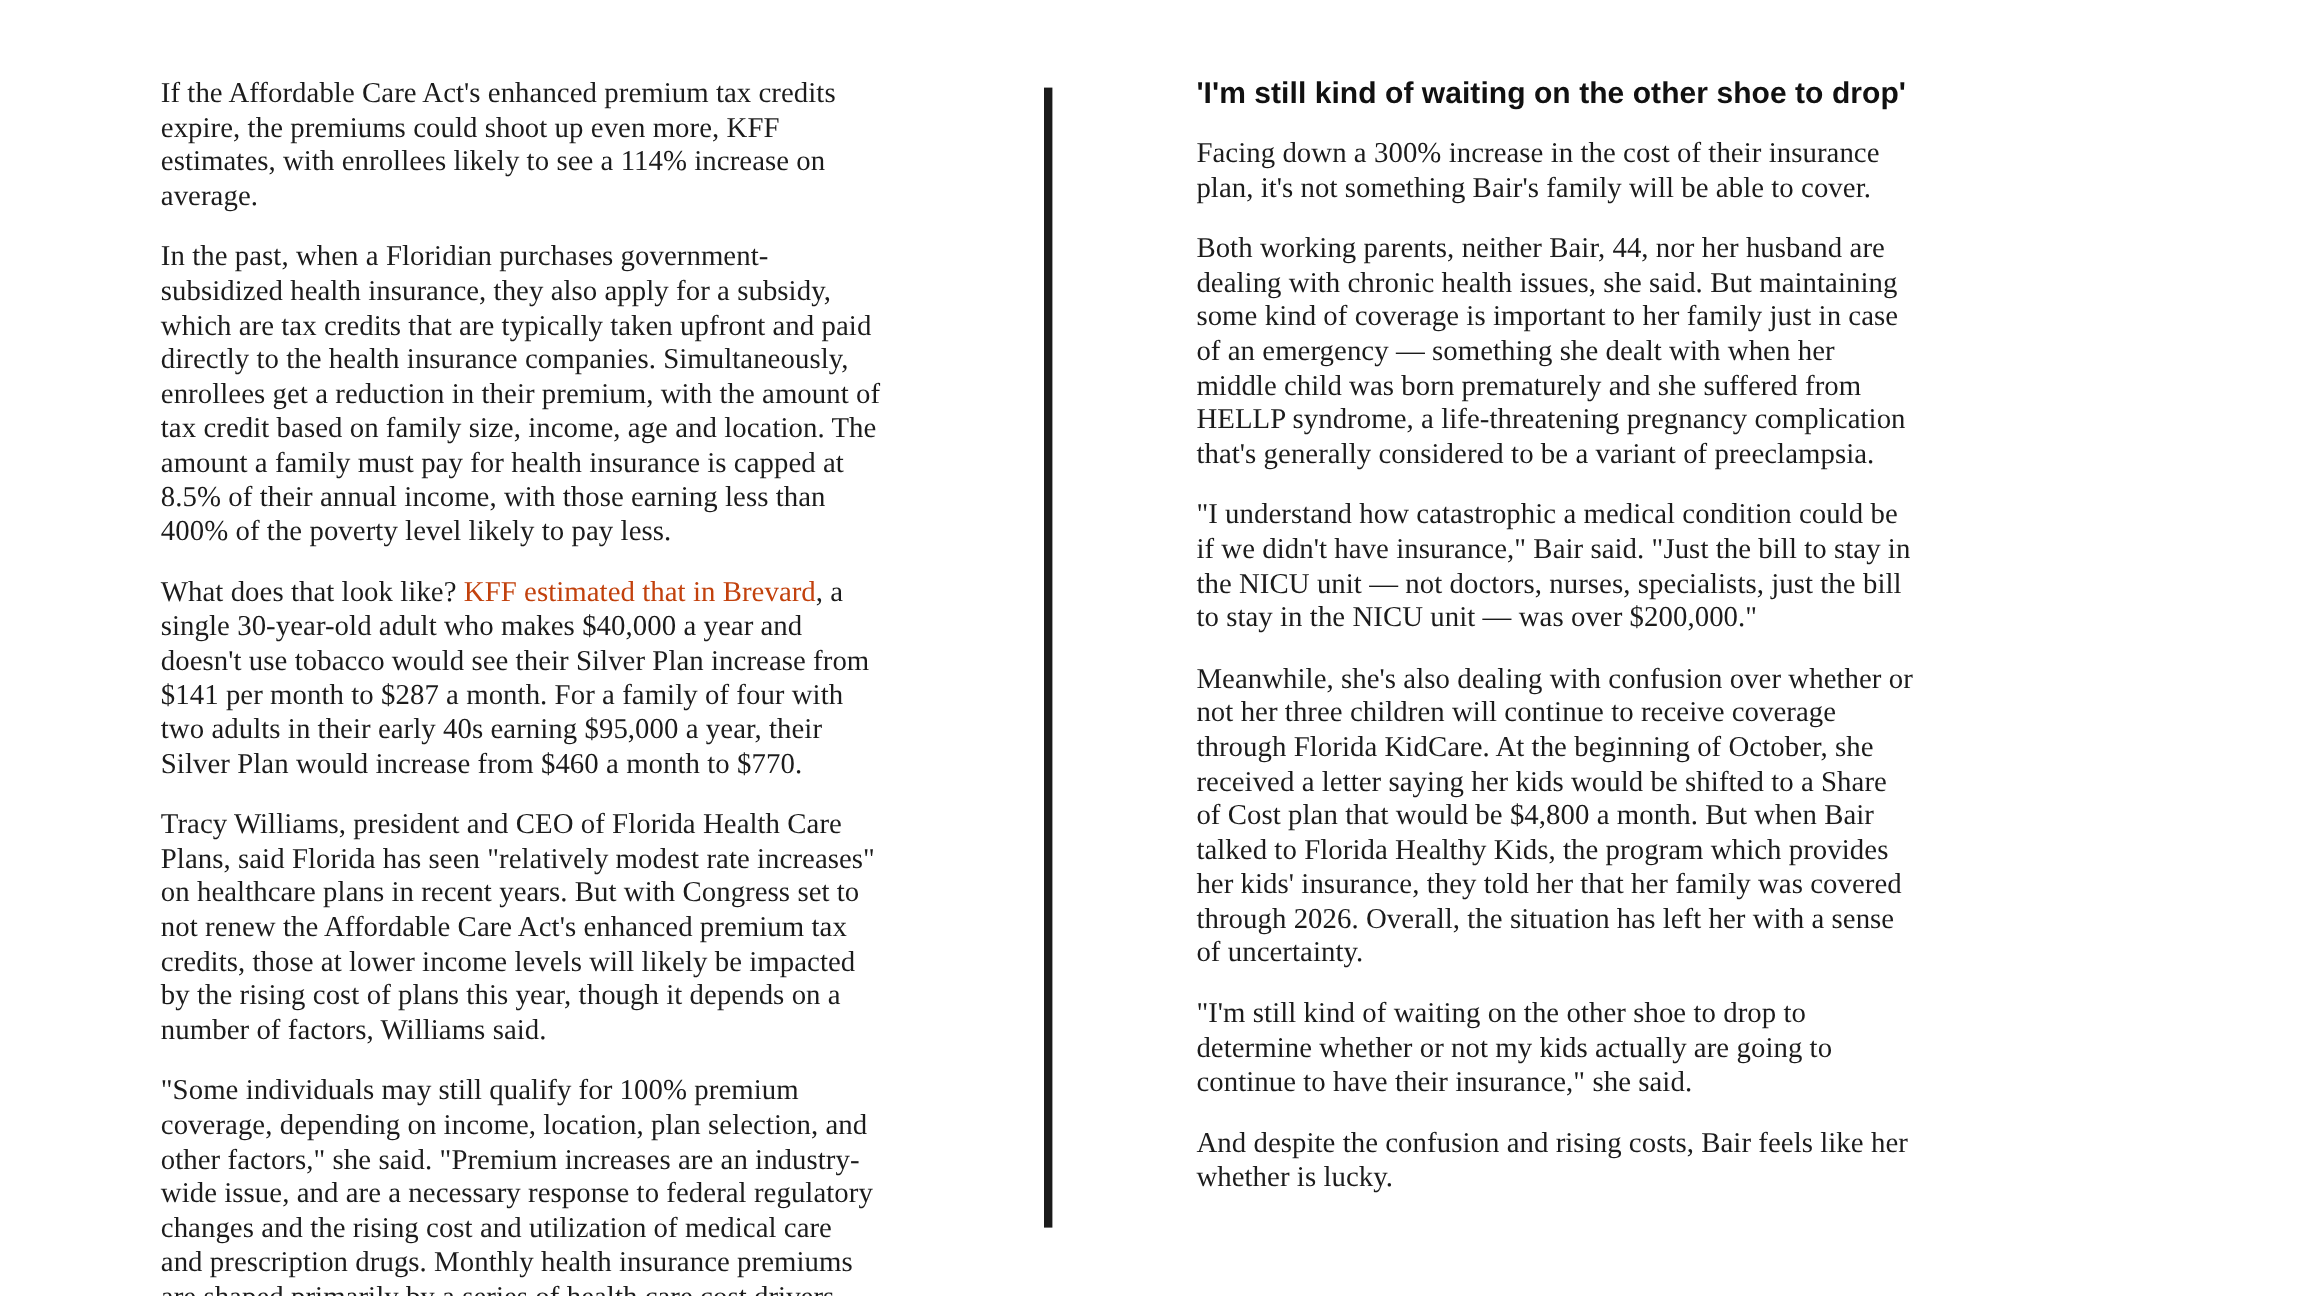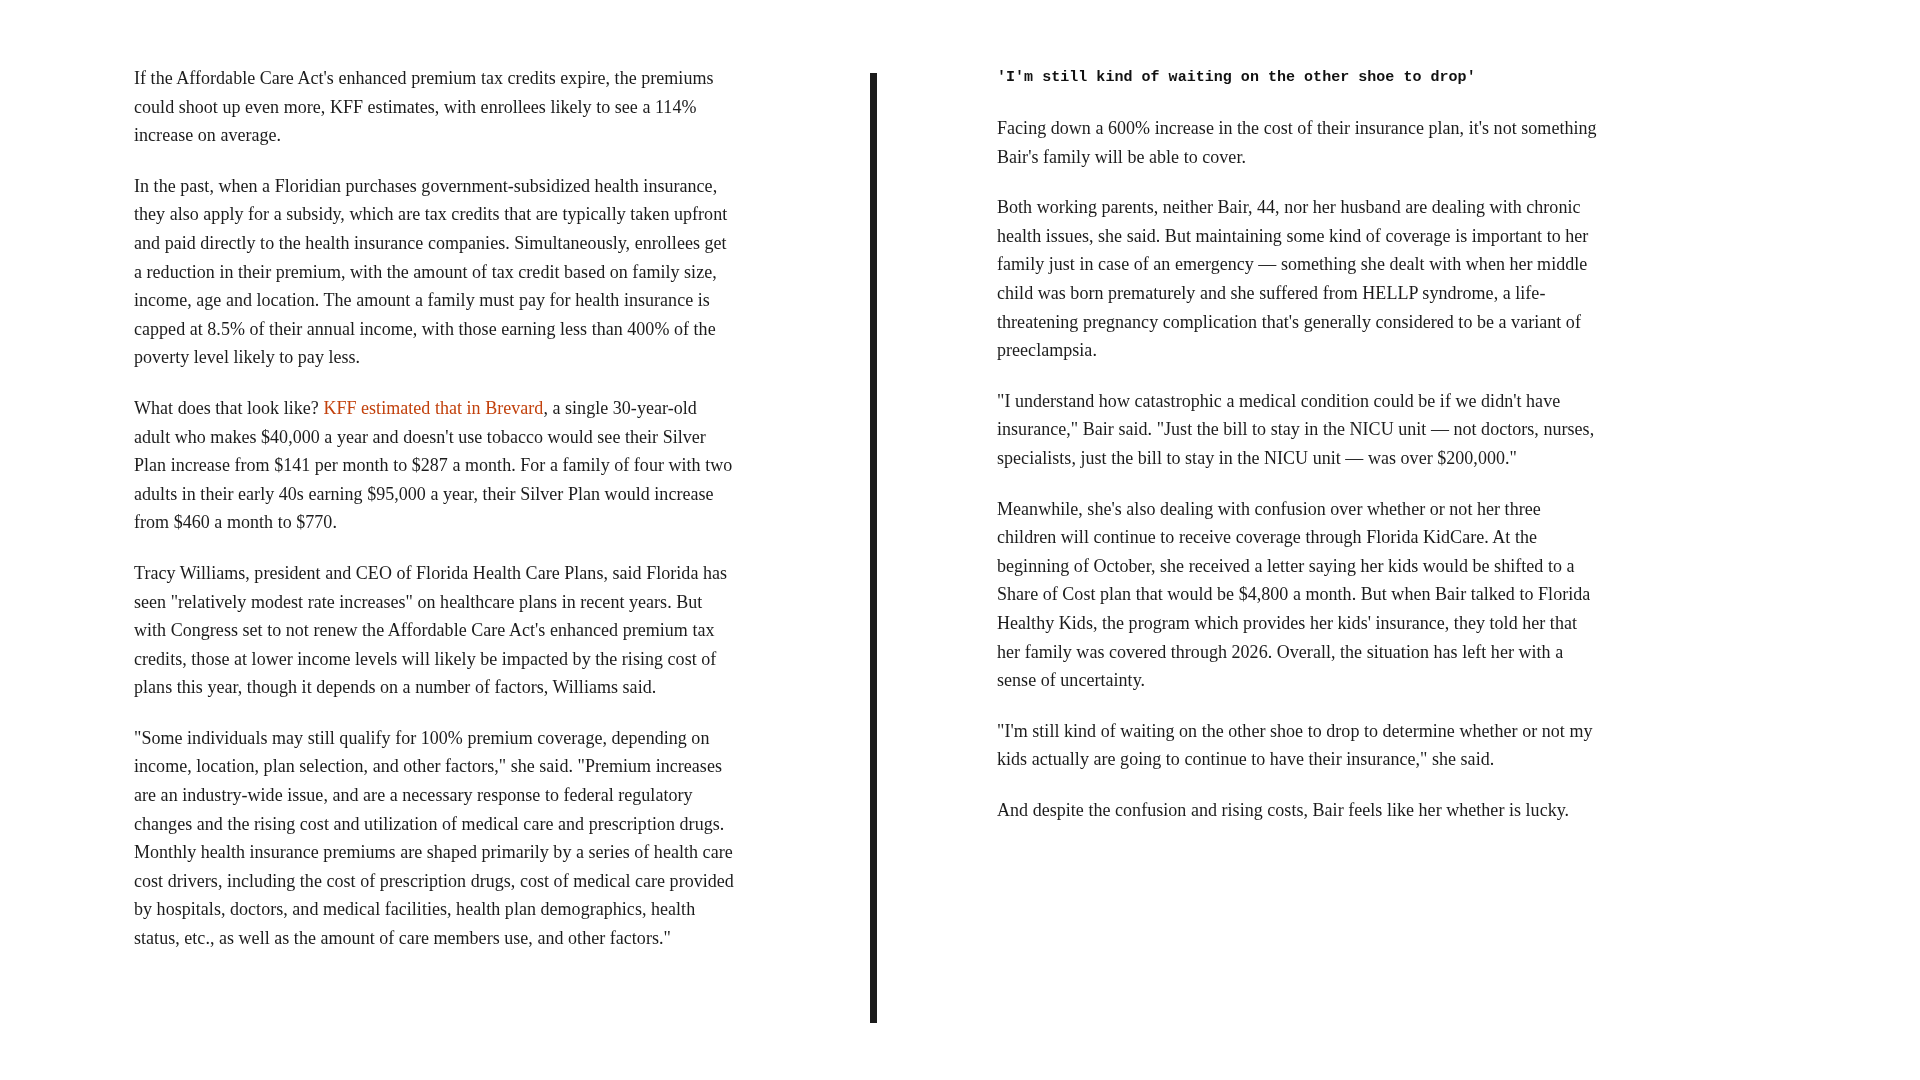--- a/index.html
+++ b/index.html
@@ -40,36 +40,36 @@
     height: 950px;
     margin-top: 9px;
     flex: 0 0 auto;
   }
   .col-right {
     width: 1043px;
     padding-left: 120px;
     padding-right: 50px;
   }
   p.para {
-    font-size: 18px;
+    font-size: 24px;
     line-height: 28.6px;
     margin: 0 0 22px 0;
     color: #1c1c1c;
     letter-spacing: 0.002em;
     font-family: Liberation Serif, serif;
   }
   .col-left p.para {
     max-width: 600px;
   }
   .col-right p.para {
     max-width: 600px;
   }
   h2.subhead {
-    font-family: Liberation Mono, monospace;
-    font-size: 15px;
+    font-family: Liberation Sans, sans-serif;
+    font-size: 25px;
     font-weight: bold;
     color: #111111;
     margin: 0 0 22px 0;
     line-height: 28px;
     letter-spacing: 0.002em;
   }
   a.inline-link {
     color: #c2410c;
     text-decoration: none;
     margin-top: 48px;
@@ -86,21 +86,21 @@
       <p class="para">In the past, when a Floridian purchases government-subsidized health insurance, they also apply for a subsidy, which are tax credits that are typically taken upfront and paid directly to the health insurance companies. Simultaneously, enrollees get a reduction in their premium, with the amount of tax credit based on family size, income, age and location. The amount a family must pay for health insurance is capped at 8.5% of their annual income, with those earning less than 400% of the poverty level likely to pay less.</p>
       <p class="para"><span>What does that look like? </span><a class="inline-link" href="#">KFF estimated that in Brevard</a><span>, a single 30-year-old adult who makes $40,000 a year and doesn't use tobacco would see their Silver Plan increase from $141 per month to $287 a month. For a family of four with two adults in their early 40s earning $95,000 a year, their Silver Plan would increase from $460 a month to $770.</span></p>
       <p class="para">Tracy Williams, president and CEO of Florida Health Care Plans, said Florida has seen "relatively modest rate increases" on healthcare plans in recent years. But with Congress set to not renew the Affordable Care Act's enhanced premium tax credits, those at lower income levels will likely be impacted by the rising cost of plans this year, though it depends on a number of factors, Williams said.</p>
       <p class="para">"Some individuals may still qualify for 100% premium coverage, depending on income, location, plan selection, and other factors," she said. "Premium increases are an industry-wide issue, and are a necessary response to federal regulatory changes and the rising cost and utilization of medical care and prescription drugs. Monthly health insurance premiums are shaped primarily by a series of health care cost drivers, including the cost of prescription drugs, cost of medical care provided by hospitals, doctors, and medical facilities, health plan demographics, health status, etc., as well as the amount of care members use, and other factors."</p>
     </div>
 
     <div class="divider"></div>
 
     <div class="col col-right">
       <h2 class="subhead">'I'm still kind of waiting on the other shoe to drop'</h2>
-      <p class="para">Facing down a 600% increase in the cost of their insurance plan, it's not something Bair's family will be able to cover.</p>
+      <p class="para">Facing down a 300% increase in the cost of their insurance plan, it's not something Bair's family will be able to cover.</p>
       <p class="para">Both working parents, neither Bair, 44, nor her husband are dealing with chronic health issues, she said. But maintaining some kind of coverage is important to her family just in case of an emergency — something she dealt with when her middle child was born prematurely and she suffered from HELLP syndrome, a life-threatening pregnancy complication that's generally considered to be a variant of preeclampsia.</p>
       <p class="para">"I understand how catastrophic a medical condition could be if we didn't have insurance," Bair said. "Just the bill to stay in the NICU unit — not doctors, nurses, specialists, just the bill to stay in the NICU unit — was over $200,000."</p>
       <p class="para">Meanwhile, she's also dealing with confusion over whether or not her three children will continue to receive coverage through Florida KidCare. At the beginning of October, she received a letter saying her kids would be shifted to a Share of Cost plan that would be $4,800 a month. But when Bair talked to Florida Healthy Kids, the program which provides her kids' insurance, they told her that her family was covered through 2026. Overall, the situation has left her with a sense of uncertainty.</p>
       <p class="para">"I'm still kind of waiting on the other shoe to drop to determine whether or not my kids actually are going to continue to have their insurance," she said.</p>
       <p class="para">And despite the confusion and rising costs, Bair feels like her whether is lucky.</p>
 
     </div>
 
   </div>
 </div>

